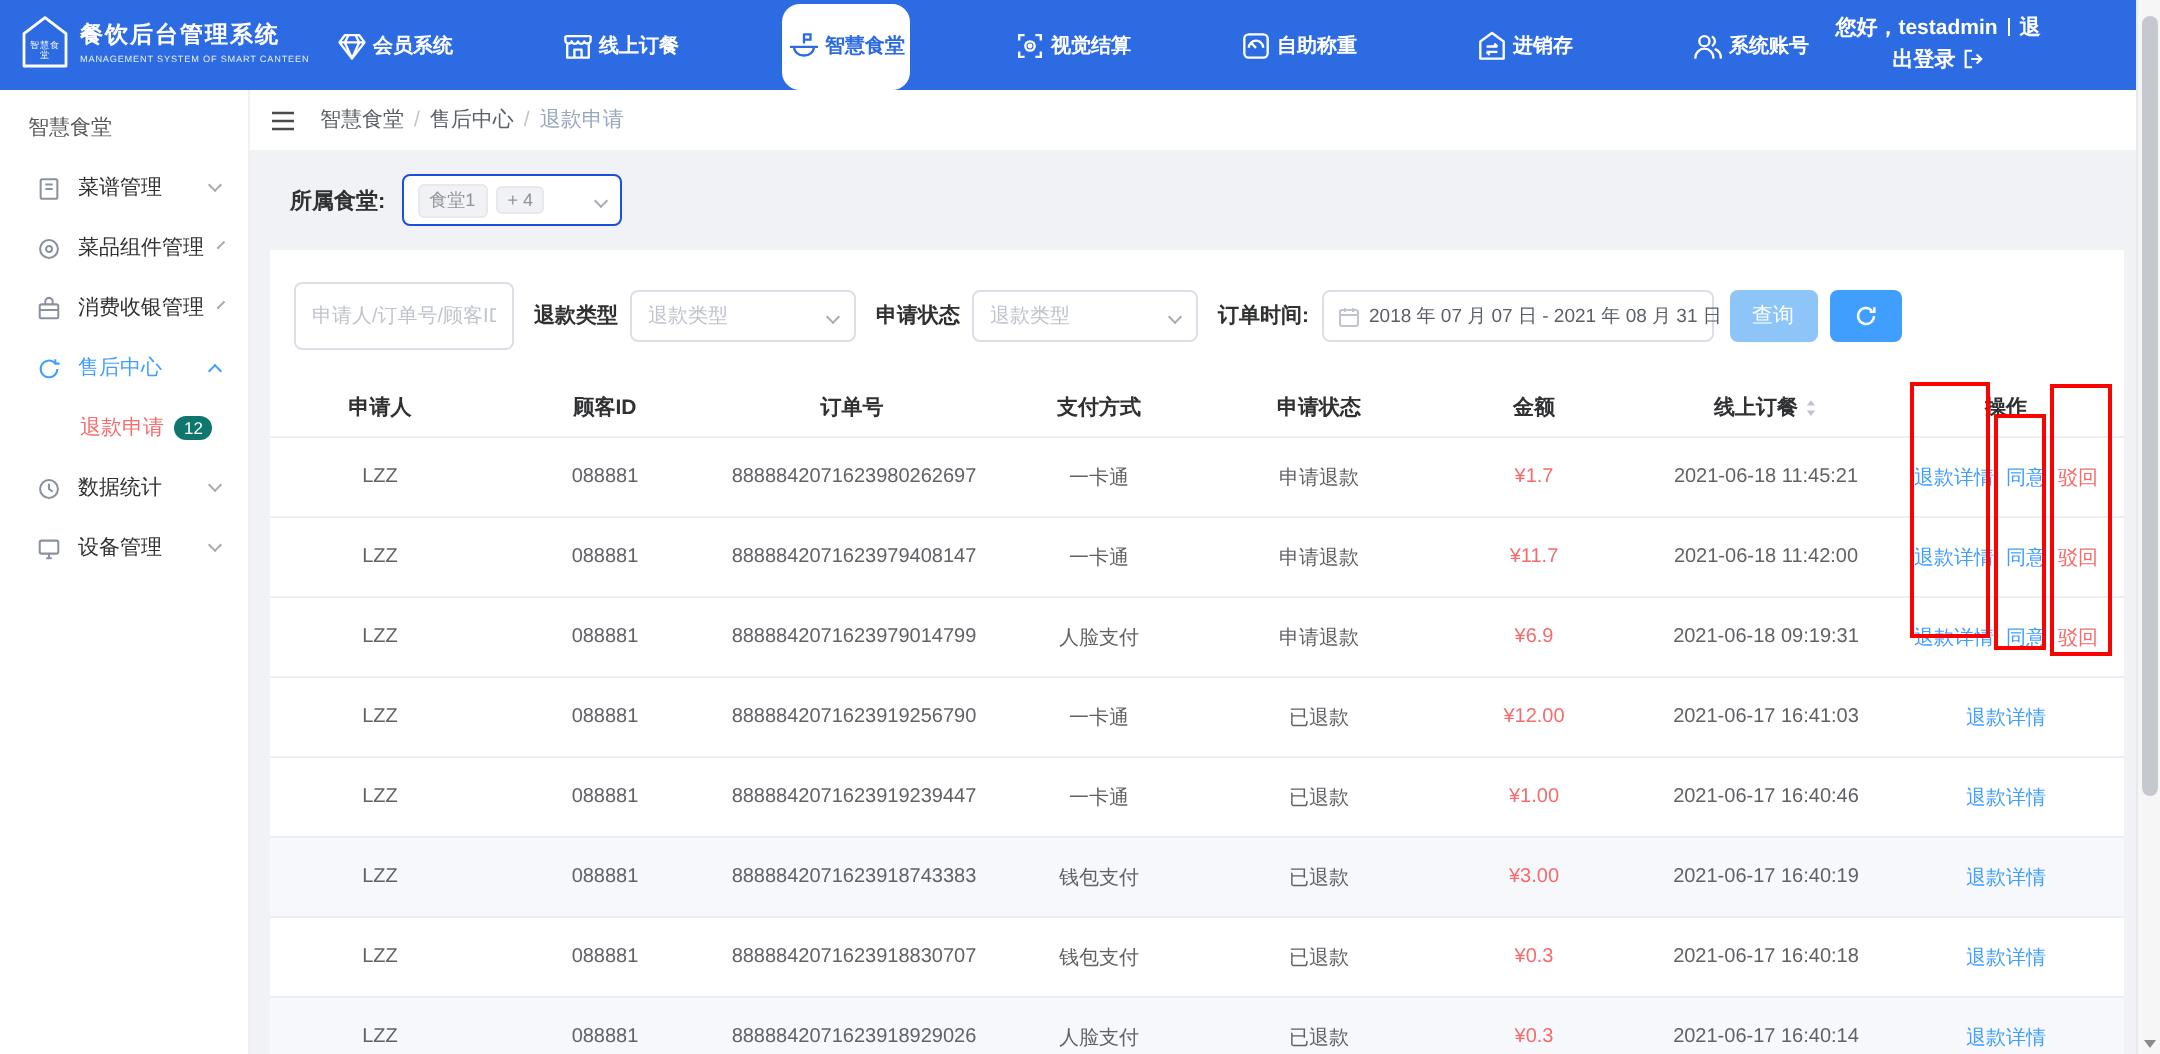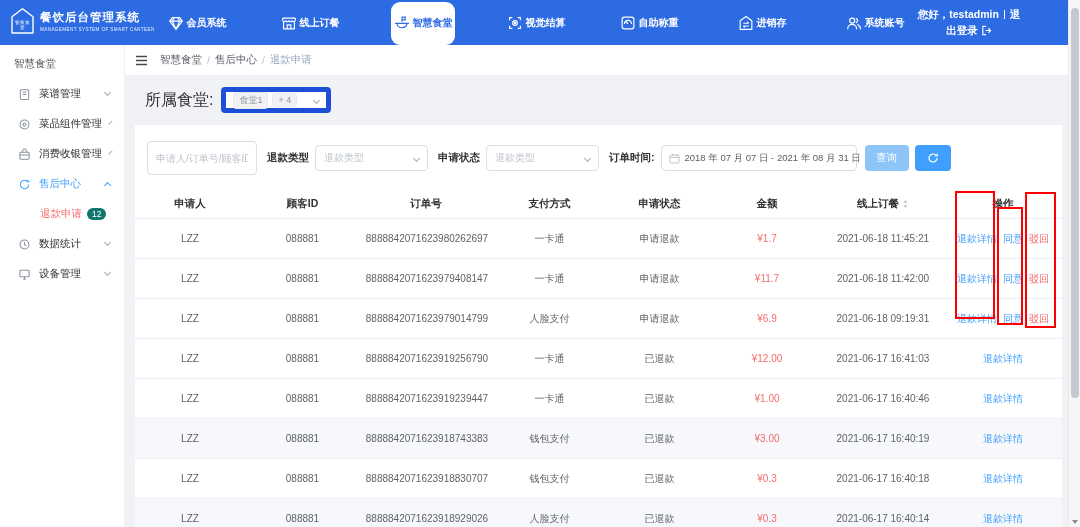--- a/index.html
+++ b/index.html
@@ -38,22 +38,22 @@
   .badge { background:#0f766e; color:#fff; font-size:8.5px; padding:1px 5px; border-radius:8px; margin-left:5px; line-height:1.2; }
 
   .content { flex:1; background:#f0f2f5; display:flex; flex-direction:column; overflow:hidden; }
   .crumb-bar { height:30px; background:#fff; display:flex; align-items:center; padding-left:10px; gap:12px; }
   .crumbs { font-size:10.5px; display:flex; align-items:center; gap:5px; }
   .crumb { color:#5a5e66; cursor:pointer; }
   .crumb.current { color:#97a8be; cursor:default; }
   .crumb-sep { color:#c0c4cc; }
 
   .canteen-row { display:flex; align-items:center; margin:12px 0 0 20px; }
-  .canteen-label { font-size:16px; font-weight:normal; color:#303133; }
-  .canteen-select { margin-left:8px; width:110px; height:26px; background:#fff; border:5px solid #1d4ed8; border-radius:4px; display:flex; align-items:center; gap:4px; padding:0 7px; cursor:pointer; }
+  .canteen-label { font-size:11px; font-weight:bold; color:#303133; }
+  .canteen-select { margin-left:8px; width:110px; height:26px; background:#fff; border:1px solid #1d4ed8; border-radius:4px; display:flex; align-items:center; gap:4px; padding:0 7px; cursor:pointer; }
   .tag { background:#f0f2f5; border:1px solid #e9e9eb; color:#909399; font-size:9px; padding:1px 5px; border-radius:3px; white-space:nowrap; }
   .canteen-select .chev { margin-top:0; }
 
   .card { flex:1; background:#fff; margin:12px 18px 0 10px; overflow:hidden; }
   .filter-row { display:flex; align-items:center; margin:16px 0 0 12px; }
   .f-input { width:110px; height:26px; border:1px solid #dcdfe6; border-radius:4px; padding:16px 8px; font-size:10px; color:#606266; font-family:inherit; outline:none; }
   .f-input::placeholder { color:#bfc4cc; }
   .f-label { font-size:10.5px; font-weight:bold; color:#303133; margin:0 6px 0 10px; white-space:nowrap; }
   .f-select { width:113px; height:26px; border:1px solid #dcdfe6; border-radius:4px; display:flex; align-items:center; justify-content:space-between; padding:0 8px; font-size:10px; color:#bfc4cc; cursor:pointer; }
   .f-date { width:196px; height:26px; border:1px solid #dcdfe6; border-radius:4px; display:flex; align-items:center; gap:5px; padding:0 7px; font-size:9.5px; color:#5a5e66; cursor:pointer; white-space:nowrap; }

